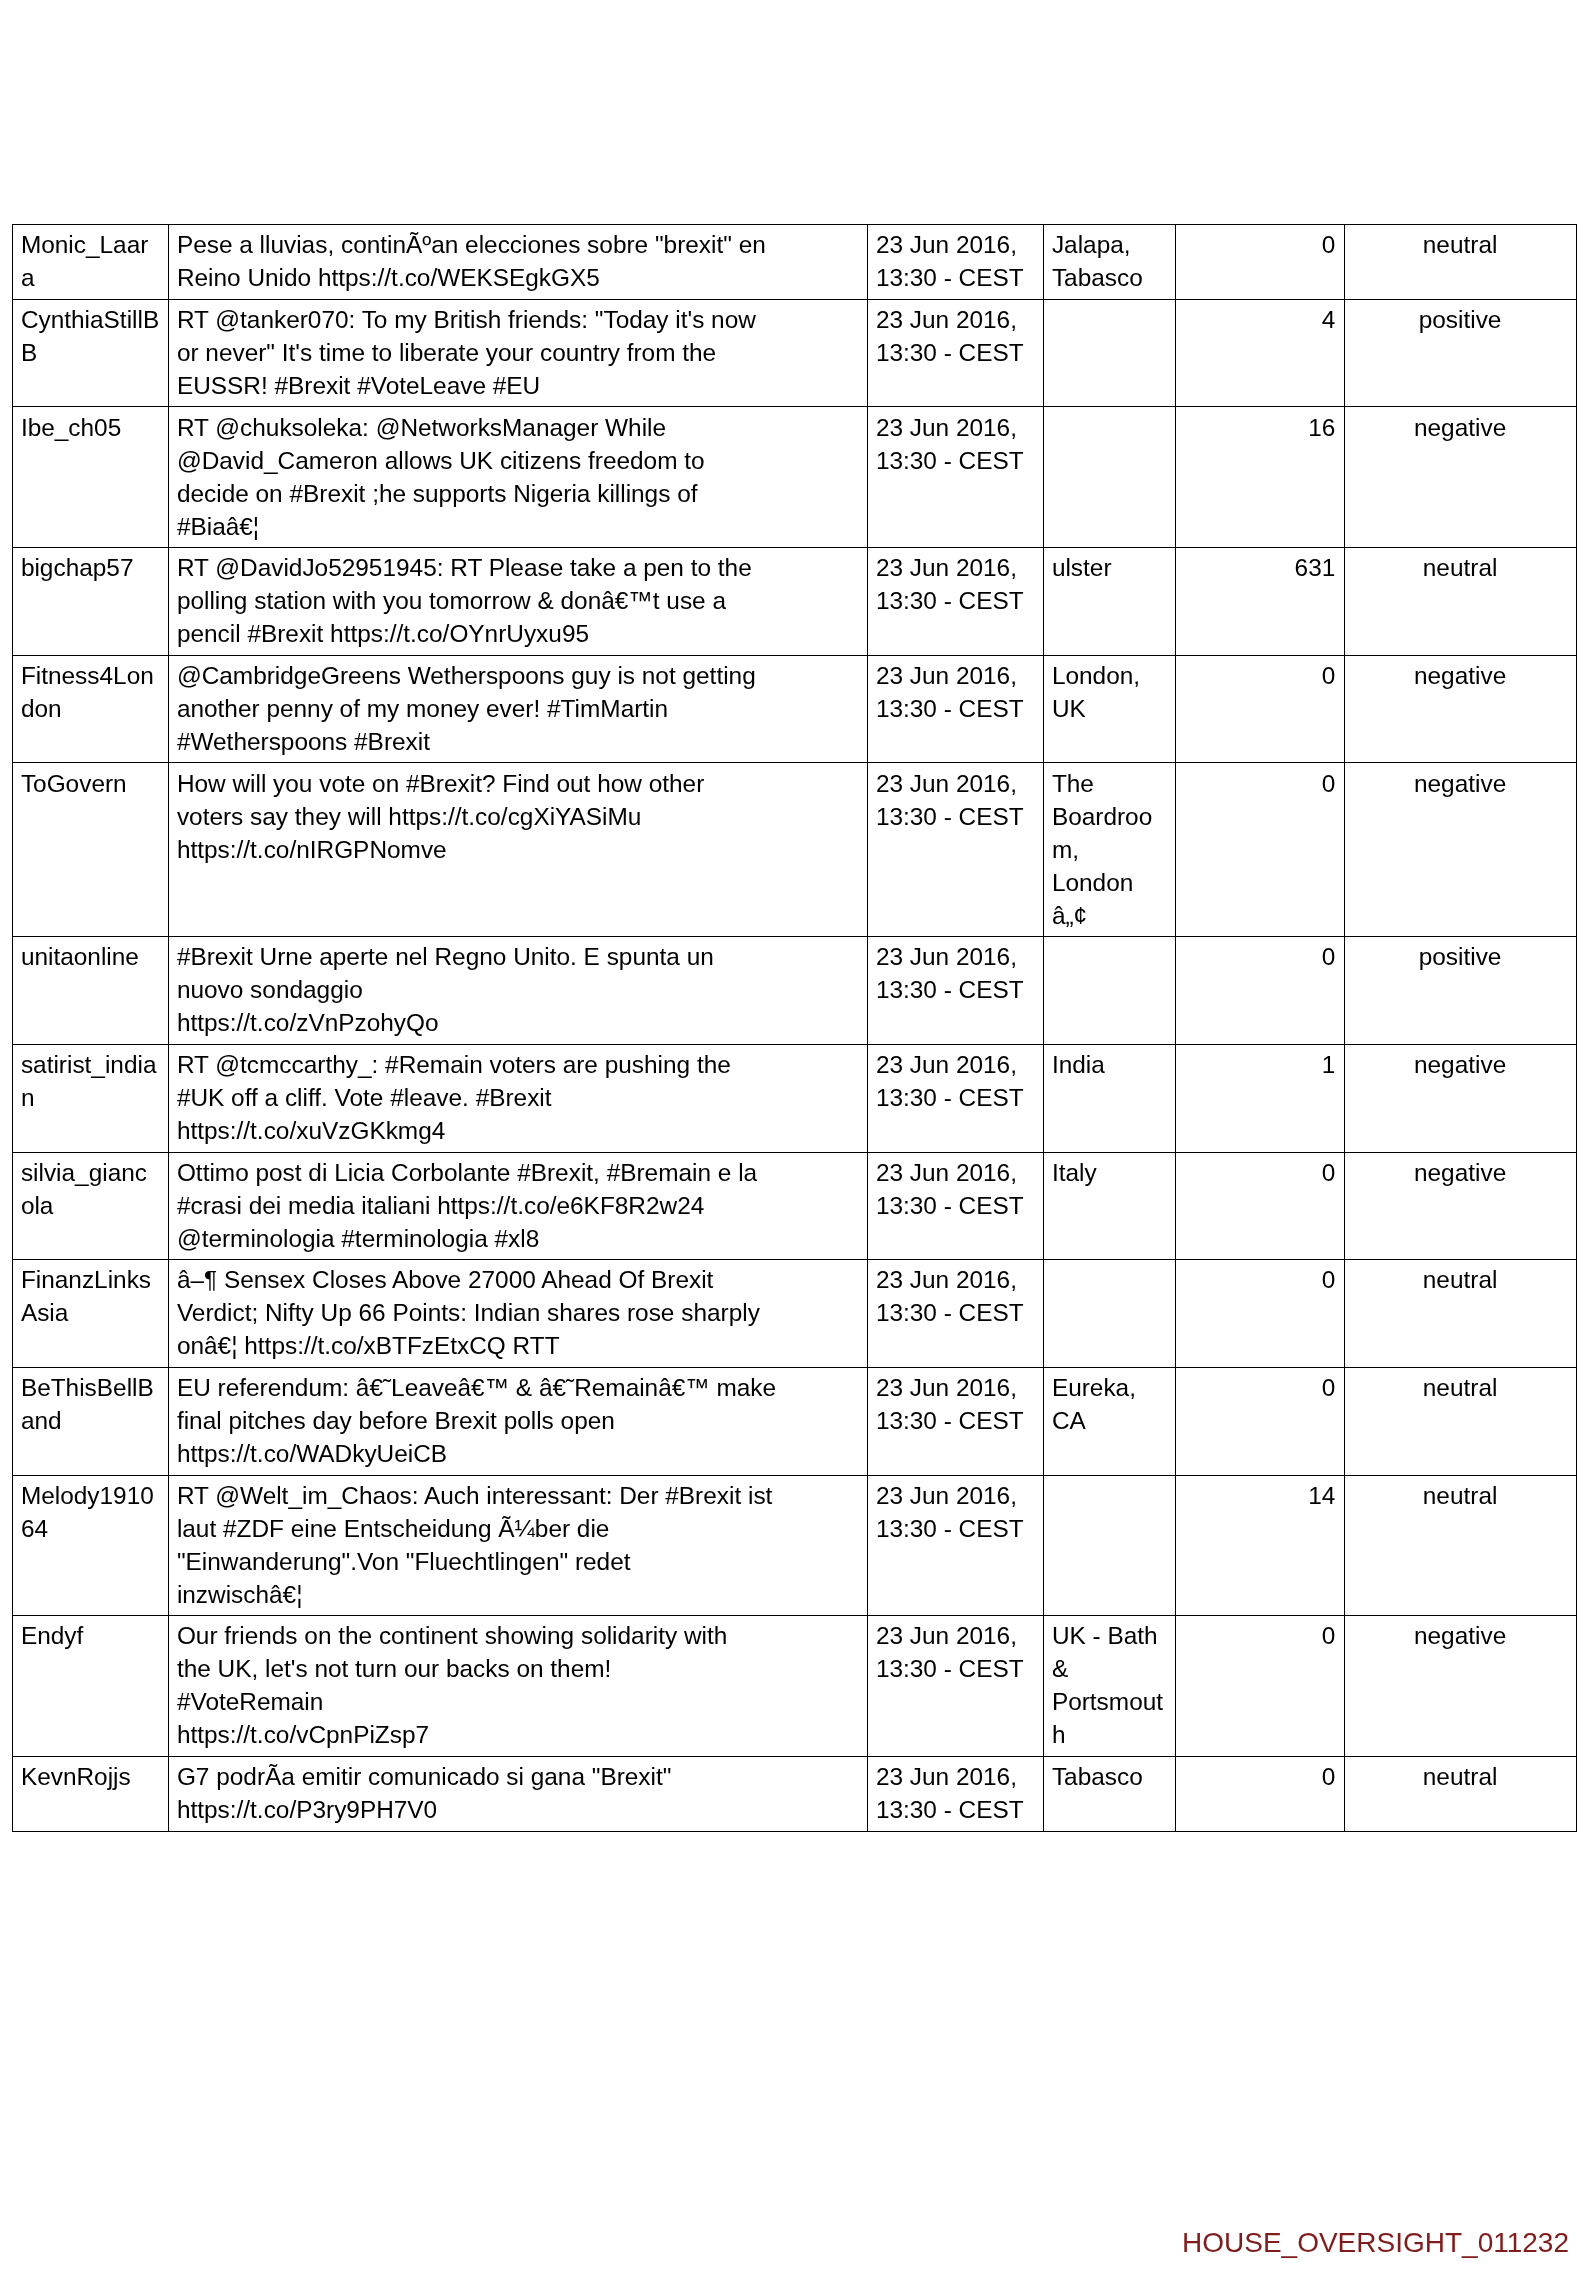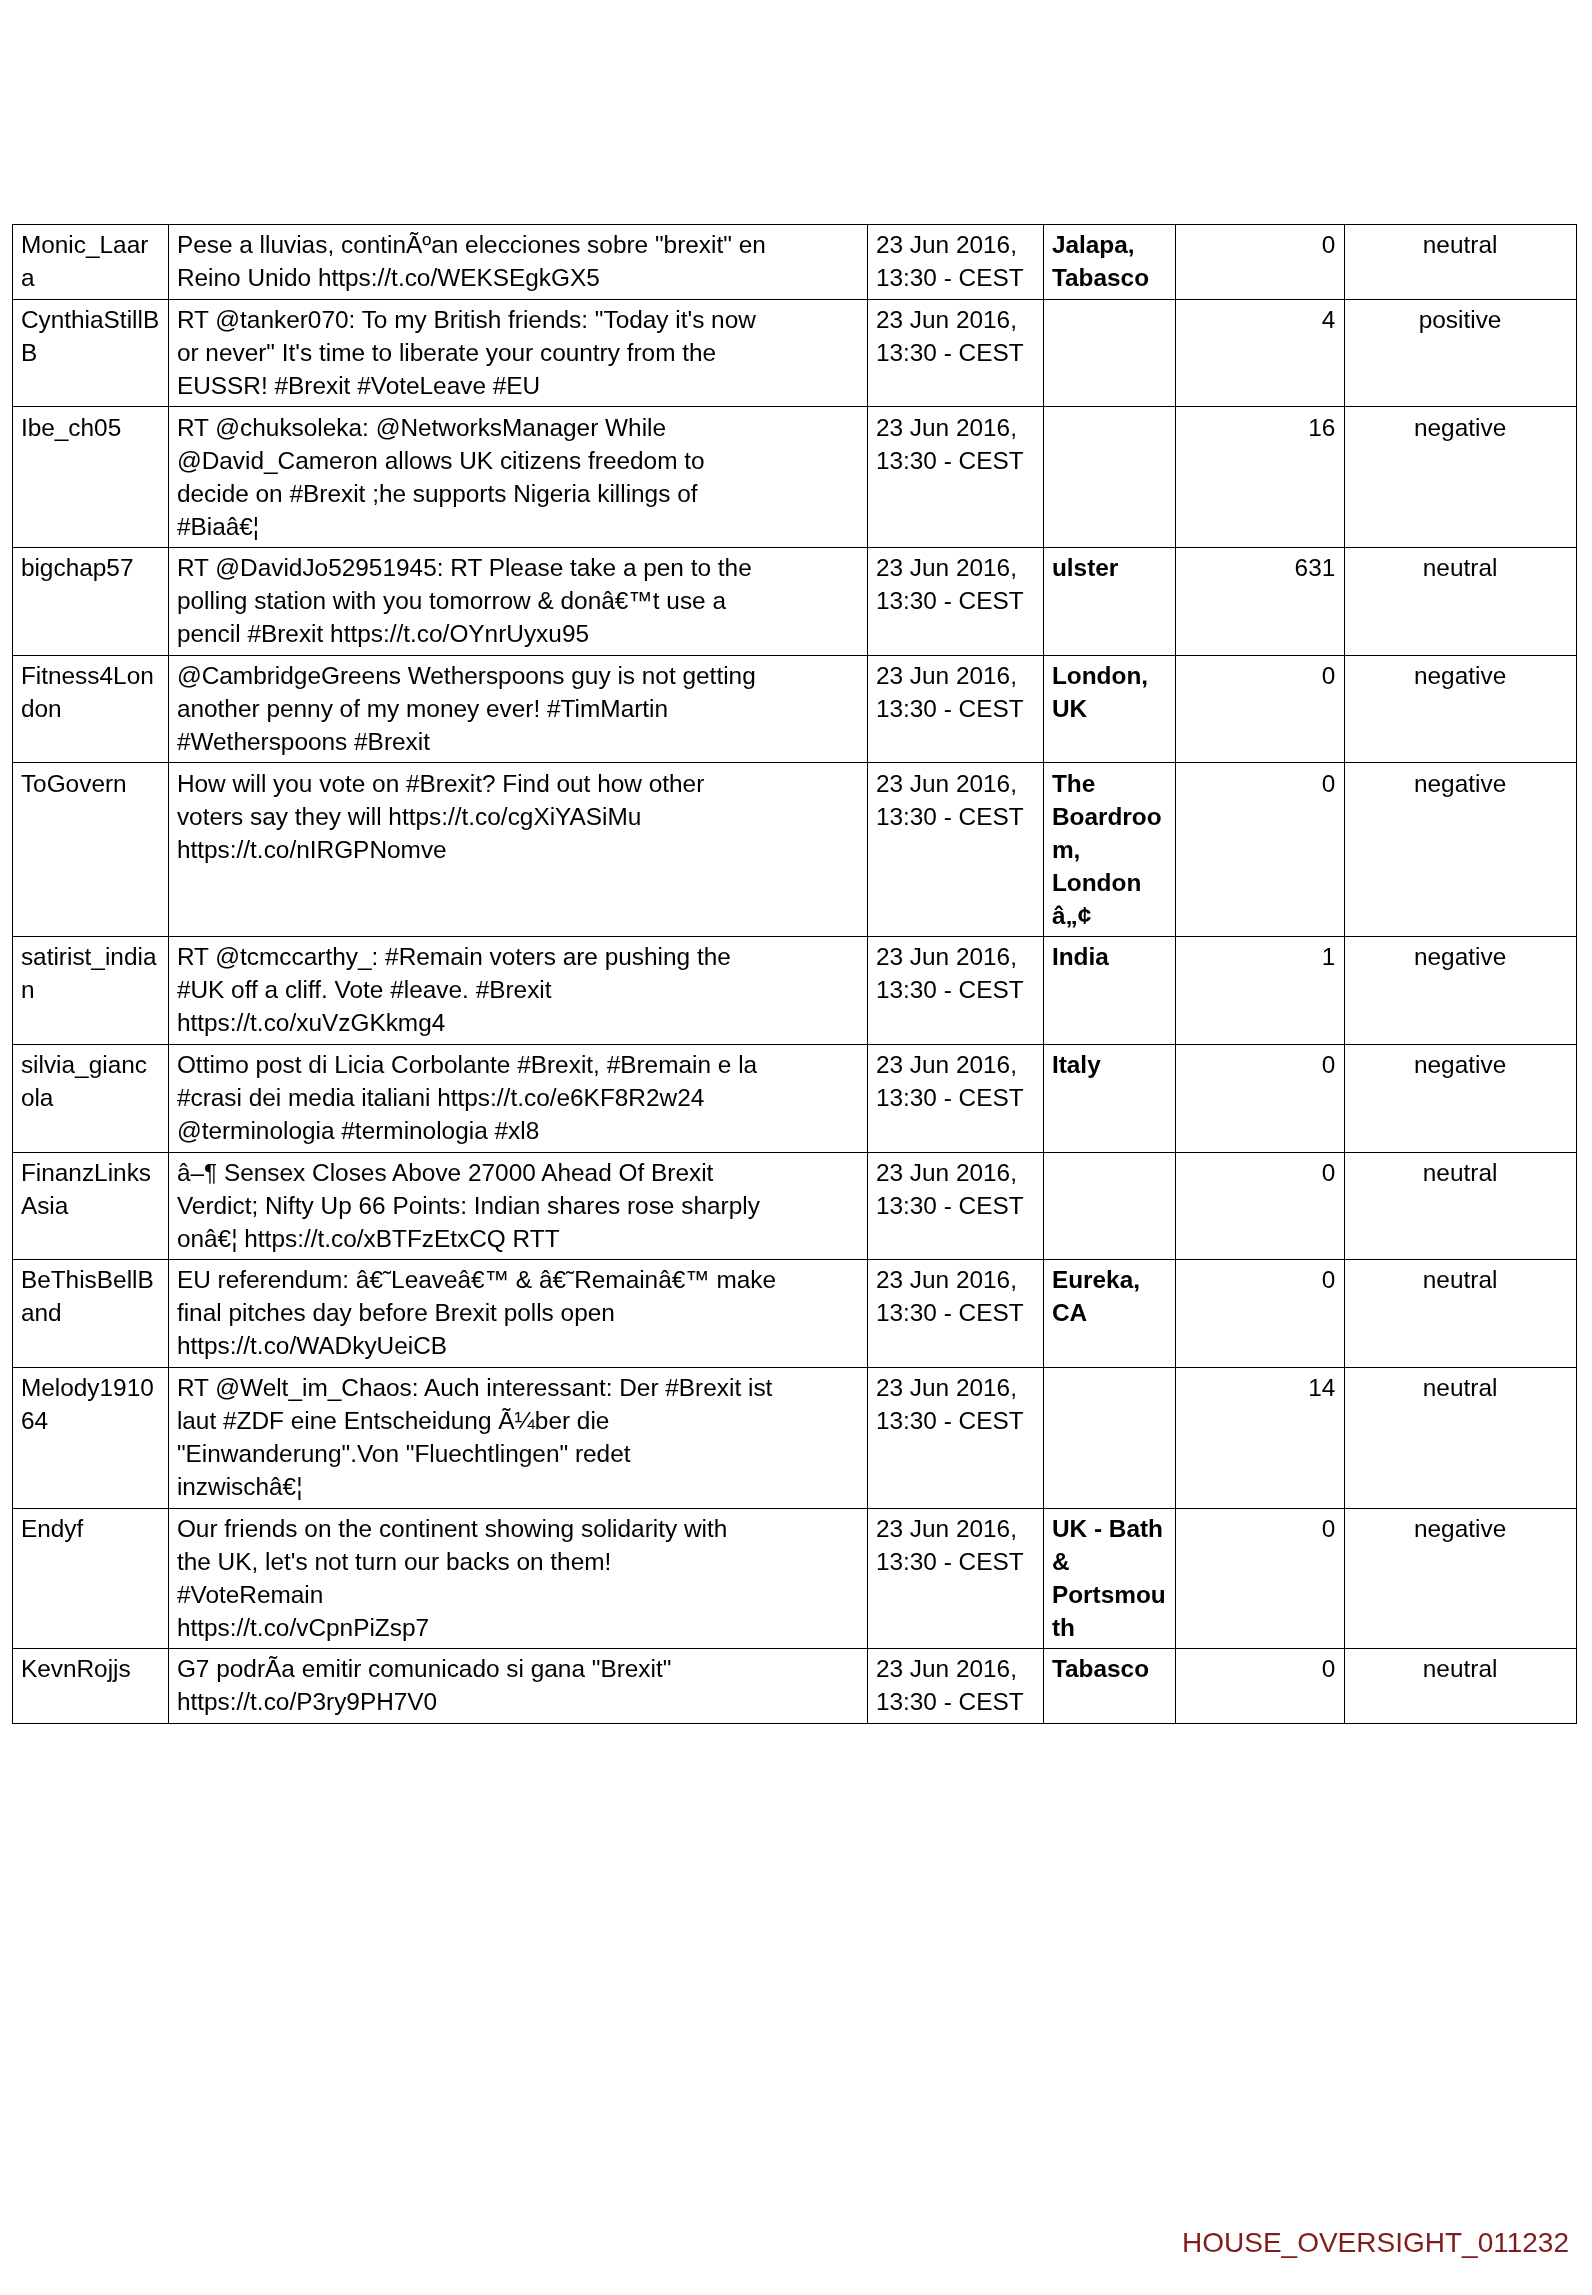--- a/index.html
+++ b/index.html
@@ -36,21 +36,20 @@
   td.c-text {
     white-space: pre-line;
     overflow-wrap: break-word;
   }
   td.c-date {
     overflow-wrap: break-word;
   }
   td.c-loc {
     overflow-wrap: break-word;
     word-wrap: break-word;
-    font-weight: bold;
   }
   td.c-count {
     text-align: right;
   }
   td.c-sent {
     text-align: center;
   }
   .doc-footer {
     position: absolute;
     top: 2226px;
@@ -128,20 +127,30 @@
     <td class="c-user">ToGovern</td>
     <td class="c-text">How will you vote on #Brexit? Find out how other
 voters say they will https://t.co/cgXiYASiMu
 https://t.co/nIRGPNomve</td>
     <td class="c-date">23 Jun 2016, 13:30 - CEST</td>
     <td class="c-loc">The Boardroom, London â„¢</td>
     <td class="c-count">0</td>
     <td class="c-sent">negative</td>
   </tr>
       <tr>
+    <td class="c-user">unitaonline</td>
+    <td class="c-text">#Brexit Urne aperte nel Regno Unito. E spunta un
+nuovo sondaggio
+https://t.co/zVnPzohyQo</td>
+    <td class="c-date">23 Jun 2016, 13:30 - CEST</td>
+    <td class="c-loc"></td>
+    <td class="c-count">0</td>
+    <td class="c-sent">positive</td>
+  </tr>
+      <tr>
     <td class="c-user">satirist_indian</td>
     <td class="c-text">RT @tcmccarthy_: #Remain voters are pushing the
 #UK off a cliff. Vote #leave. #Brexit
 https://t.co/xuVzGKkmg4</td>
     <td class="c-date">23 Jun 2016, 13:30 - CEST</td>
     <td class="c-loc">India</td>
     <td class="c-count">1</td>
     <td class="c-sent">negative</td>
   </tr>
       <tr>

